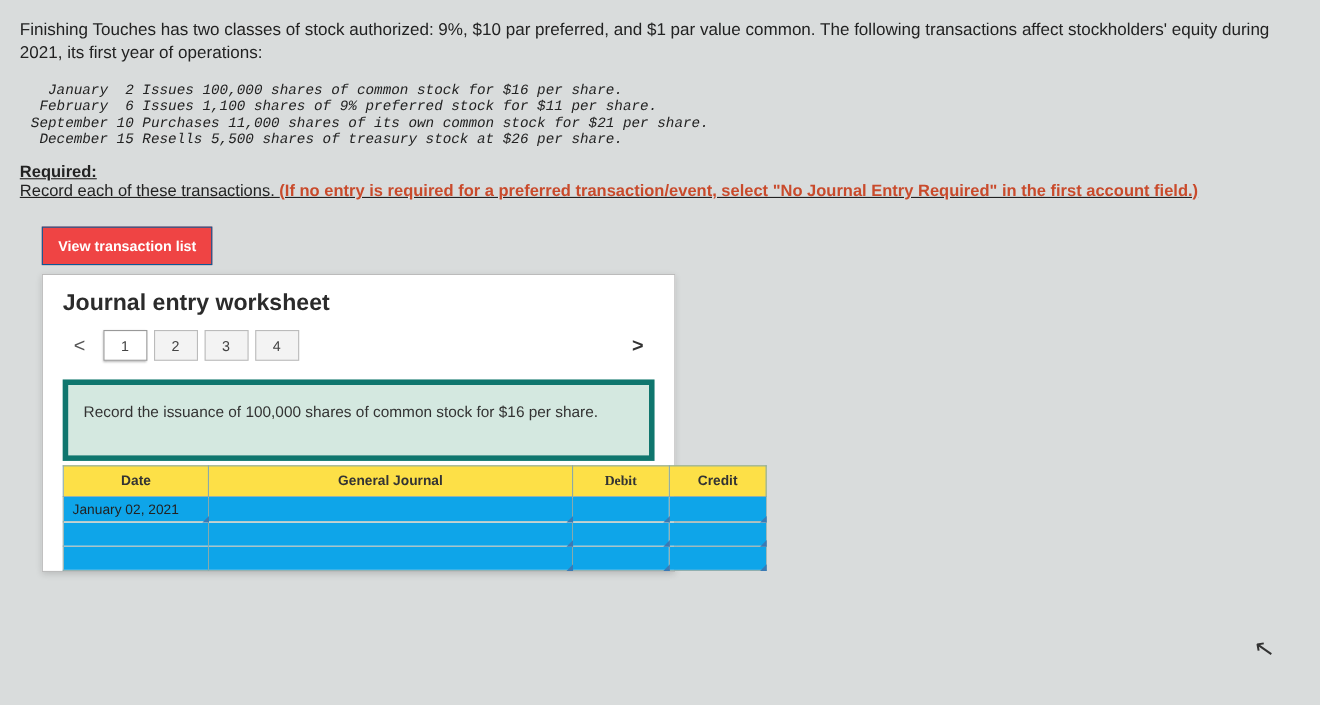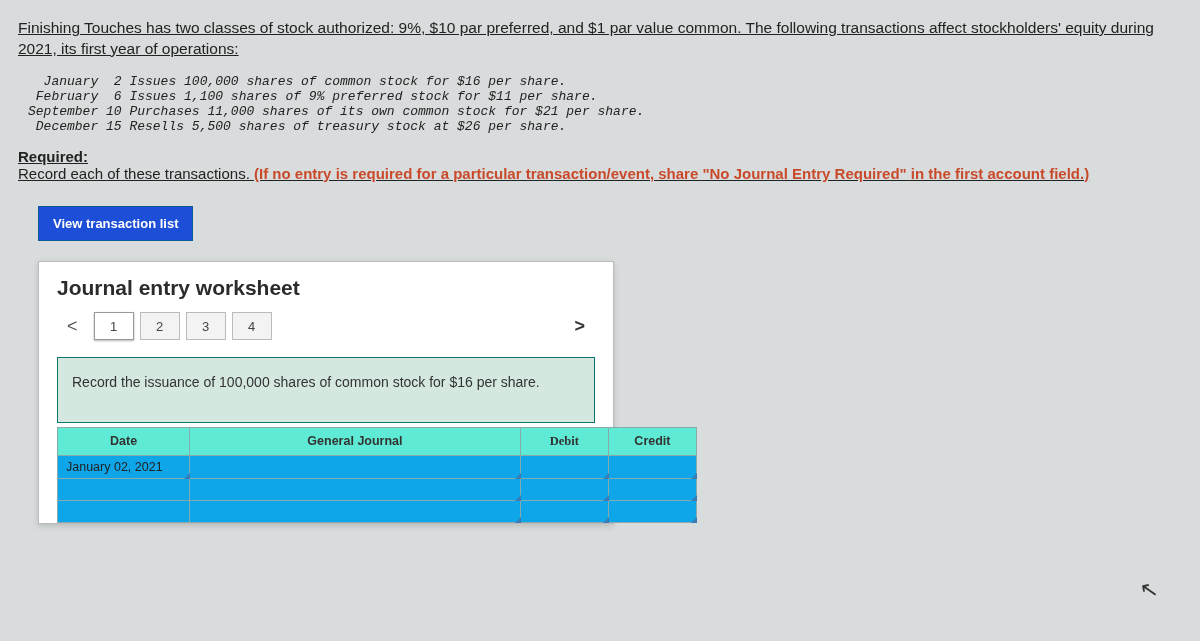--- a/index.html
+++ b/index.html
@@ -11,47 +11,46 @@
     padding: 18px 18px 0 18px;
     width: 1200px;
     height: 641px;
     overflow: hidden;
     position: relative;
   }
   .intro {
     font-size: 15.5px;
     line-height: 1.35;
     color: #222;
-    text-decoration: underline;
   }
   .txn-list {
     font-family: "Courier New", monospace;
     font-size: 13px;
     white-space: pre;
     margin: 14px 0 14px 10px;
     color: #222;
     font-style: italic;
   }
   .required-block { margin-top: 6px; text-decoration: underline; }
   .required-label { font-weight: bold; font-size: 15px; }
   .required-text { font-size: 15px; display: inline; }
   .required-note {
     font-size: 15px;
     font-weight: bold;
     color: #c94a2b;
   }
   .view-btn {
     display: inline-block;
-    background: #1d4ed8;
+    background: #ef4444;
     color: #fff;
     padding: 9px 14px;
     font-size: 13px;
     font-weight: bold;
     border: 1px solid #0a5a96;
-    margin: 24px 0 16px 20px;
+    margin: 24px 0 4px 20px;
     cursor: pointer;
   }
   .worksheet-panel {
     background: #fff;
     border: 1px solid #bbb;
     margin: 4px 0 0 20px;
     width: 576px;
     padding: 14px 18px 0 18px;
     box-shadow: 0 2px 6px rgba(0,0,0,0.15);
   }
@@ -88,37 +87,37 @@
     margin-left: 6px;
     cursor: pointer;
   }
   .pager .pg.active {
     background: #fff;
     border: 1px solid #999;
     box-shadow: 0 1px 2px rgba(0,0,0,0.3);
   }
   .instruction-box {
     background: #d4e8e0;
-    border: 1px solid #0f766e;
+    border: 5px solid #0f766e;
     padding: 16px 14px 32px 14px;
     font-size: 14px;
     color: #333;
     margin-bottom: 4px;
   }
   .note {
     color: #c94a2b;
     font-size: 12.5px;
     margin: 4px 0 6px 2px;
   }
   table.journal {
     border-collapse: collapse;
     width: 640px;
   }
   table.journal th {
-    background: #5eead4;
+    background: #fde047;
     border: 1px solid #8aa;
     font-size: 12.5px;
     font-weight: bold;
     color: #333;
     padding: 6px 8px;
     text-align: center;
   }
   table.journal td {
     border: 1px solid #8aa;
     font-size: 12.5px;
@@ -156,21 +155,21 @@
 <div class="intro">Finishing Touches has two classes of stock authorized: 9%, $10 par preferred, and $1 par value common. The following transactions affect stockholders' equity during 2021, its first year of operations:</div>
 
 <div class="txn-list">  January  2 Issues 100,000 shares of common stock for $16 per share.
  February  6 Issues 1,100 shares of 9% preferred stock for $11 per share.
 September 10 Purchases 11,000 shares of its own common stock for $21 per share.
  December 15 Resells 5,500 shares of treasury stock at $26 per share.</div>
 
 <div class="required-block">
   <div class="required-label">Required:</div>
   <span class="required-text">Record each of these transactions. </span>
-  <span class="required-note">(If no entry is required for a particular transaction/event, share "No Journal Entry Required" in the first account field.)</span>
+  <span class="required-note">(If no entry is required for a preferred transaction/event, select "No Journal Entry Required" in the first account field.)</span>
 </div>
 
 <div class="view-btn">View transaction list</div>
 
 <div class="worksheet-panel">
   <div class="ws-title">Journal entry worksheet</div>
 
   <div class="pager">
     <span class="chev">&lt;</span>
     <span class="pg active">1</span>

